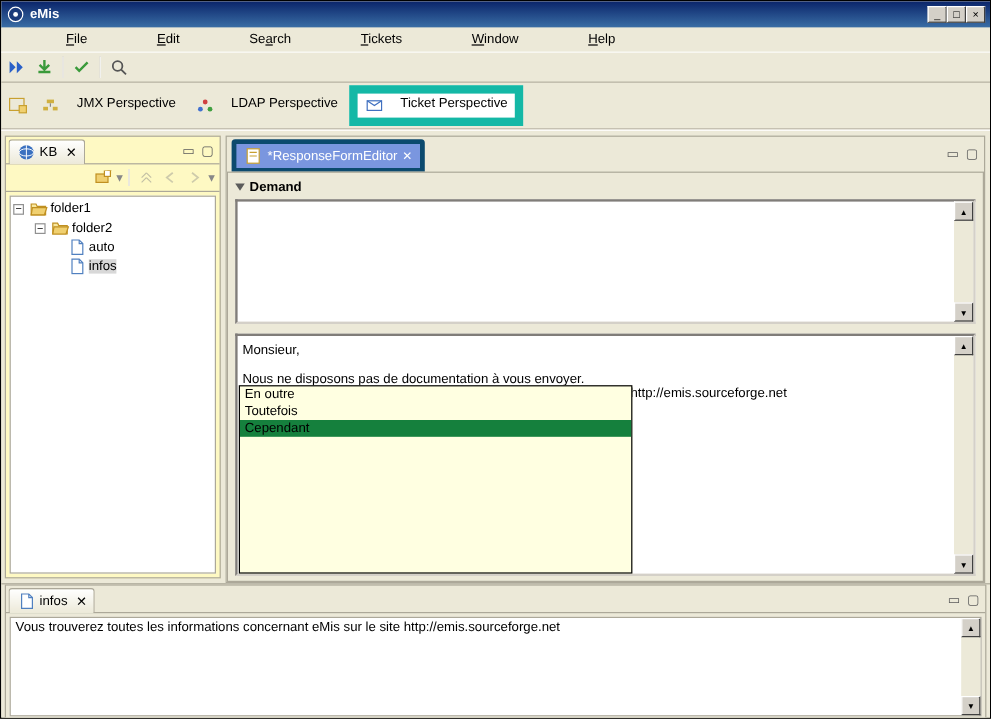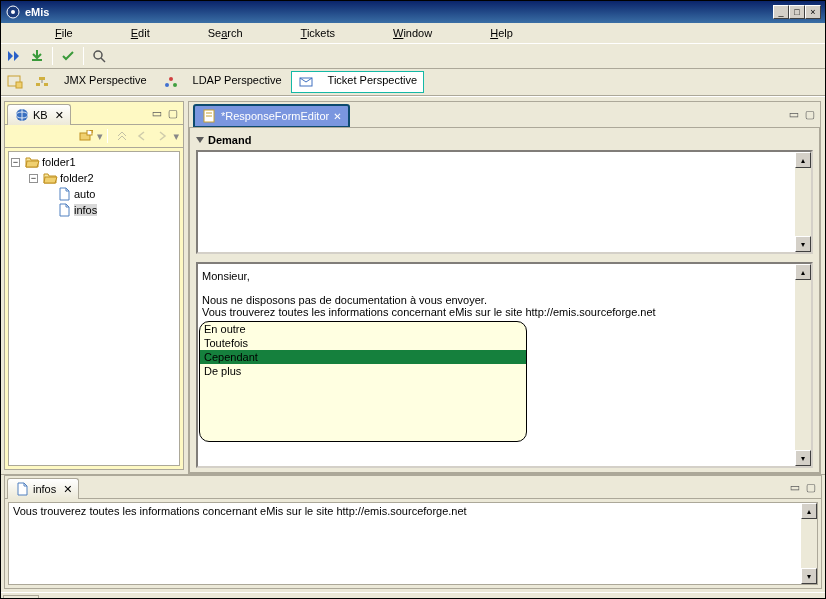--- a/index.html
+++ b/index.html
@@ -10,40 +10,40 @@
   .winbtns { display: flex; gap: 0px; }
   .winbtn { width: 16px; height: 14px; background: #d4d0c8; border: 1px solid #fff; border-right-color:#404040;border-bottom-color:#404040; display: flex; align-items: center; justify-content: center; font-size: 9px; color:#000; }
   .menubar { background: #ece9d8; display: flex; padding: 2px 4px; gap: 2px; border-bottom: 1px solid #fff;}
   .menuitem { padding: 2px 6px; margin-left: 44px; }
   .menuitem u { text-decoration: underline; }
   .toolbar { background: #ece9d8; display: flex; align-items: center; padding: 2px 4px; gap: 2px; border-bottom:1px solid #aca899;}
   .tbicon { width: 20px; height: 20px; display: flex; align-items: center; justify-content: center; }
   .tbsep { width: 1px; height: 18px; background: #aca899; margin: 0 3px; border-right:1px solid #fff;}
   .perspbar { background: #ece9d8; display: flex; align-items: center; padding: 2px 4px; gap: 2px; border-bottom:1px solid #aca899;}
   .persp { display: flex; gap: 14px; padding: 2px 6px; border: 1px solid transparent; }
-  .persp.active { border: 1px solid #14b8a6; background: #fff; }
+  .persp.active { border: 7px solid #14b8a6; background: #fff; }
   .mainarea { display: flex; height: 378px; background:#ece9d8; border-top:1px solid #fff;}
   .leftcol { width: 186px; display: flex; flex-direction: column; padding: 4px 3px 0 3px; }
   .viewframe { border: 1px solid #aca899; background: #fef9c3; display: flex; flex-direction: column; flex:1; margin-bottom:4px;}
   .viewtab { display: flex; align-items: center; border-bottom: 1px solid #aca899; }
   .vtabactive { background: linear-gradient(#fff,#ece9d8); border: 1px solid #aca899; border-bottom:none; border-radius: 3px 3px 0 0; display:flex;align-items:center;gap:3px;padding:2px 6px; margin:2px 0 -1px 2px;}
   .vtabctrl { margin-left:auto; display:flex; gap:0px; padding:2px;}
   .vtbtn{width:16px;height:14px;display:flex;align-items:center;justify-content:center;color:#5b5b5b;}
   .localtb { display: flex; justify-content: flex-end; align-items:center; gap: 2px; padding: 2px 4px; border-bottom:1px solid #aca899;}
   .ltbicon { width: 18px; height: 18px; display:flex;align-items:center;justify-content:center;}
   .tree { background: #fff; border: 1px solid #aca899; flex: 1; margin: 3px; overflow: auto; padding: 2px 0;}
   .treerow { display: flex; align-items: center; gap: 2px; padding: 1px 0; height:16px;}
   .twisty{width:9px;height:9px;border:1px solid #919191;display:flex;align-items:center;justify-content:center;font-size:9px;line-height:1;margin:0 2px;color:#000;background:#fff;}
   .spacer{display:inline-block;}
   .fileicon{width:16px;height:16px;display:flex;align-items:center;justify-content:center;}
   .sel { background: #d8d8d8; }
   .rightcol { flex: 1; display: flex; flex-direction: column; padding: 4px 4px 0 1px; }
   .editorframe { border: 1px solid #aca899; background: #ece9d8; display: flex; flex-direction: column; flex:1;}
   .edittabrow{display:flex;align-items:center;}
-  .etabactive{background:#7a96df;color:#fff;border:2px solid #0c4a6e;border-radius:3px 3px 0 0;display:flex;align-items:center;gap:4px;padding:2px 6px;margin:2px 0 -1px 4px;}
+  .etabactive{background:#7a96df;color:#fff;border:4px solid #0c4a6e;border-radius:3px 3px 0 0;display:flex;align-items:center;gap:4px;padding:2px 6px;margin:2px 0 -1px 4px;}
   .etabclose{color:#fff;font-size:10px;}
   .editorbody{border:1px solid #aca899;background:#ece9d8;margin:0;flex:1;display:flex;flex-direction:column;padding:4px 6px;}
   .sectionhdr{display:flex;align-items:center;gap:4px;font-weight:bold;color:#000;margin:2px 0 4px 0;}
   .twdn{width:0;height:0;border-left:4px solid transparent;border-right:4px solid transparent;border-top:6px solid #5b5b5b;}
   .textbox{background:#fff;border:2px inset #d4d0c8;position:relative;}
   .textbox .content{padding:6px 18px 6px 4px;white-space:pre-wrap;}
   .vscroll{position:absolute;right:0;top:0;bottom:0;width:16px;background:#ece9d8;display:flex;flex-direction:column;}
   .vsbtn{height:16px;background:#d4d0c8;border:1px solid #fff;border-right-color:#404040;border-bottom-color:#404040;display:flex;align-items:center;justify-content:center;font-size:8px;color:#000;}
   .vstrack{flex:1;}
   .suggest{position:absolute;background:#ffffe1;border:1px solid #000;width:328px;z-index:10;}
@@ -283,25 +283,24 @@
             <div class="vsbtn">▴</div>
             <div class="vstrack"></div>
             <div class="vsbtn">▾</div>
           </div>
         </div>
       </div>
     </div>
   </div>
 </div>
 
-<div class="suggest" style="left:199px;top:321px;height:121px;border-radius:10px;">
+<div class="suggest" style="left:199px;top:321px;height:157px;">
   <div class="sugrow"><span>En outre</span></div>
   <div class="sugrow"><span>Toutefois</span></div>
   <div class="sugrow sel"><span>Cependant</span></div>
-  <div class="sugrow"><span>De plus</span></div>
 </div>
 
 <div class="bottomarea">
   <div class="infoframe">
     <div class="viewtab">
       <div class="vtabactive">
         <span class="fileicon">
             <svg width="12" height="14">
               <path d="M2 1 L8 1 L11 4 L11 13 L2 13 Z" fill="#fff" stroke="#5080c0"></path>
               <path d="M8 1 L8 4 L11 4" fill="none" stroke="#5080c0"></path>

